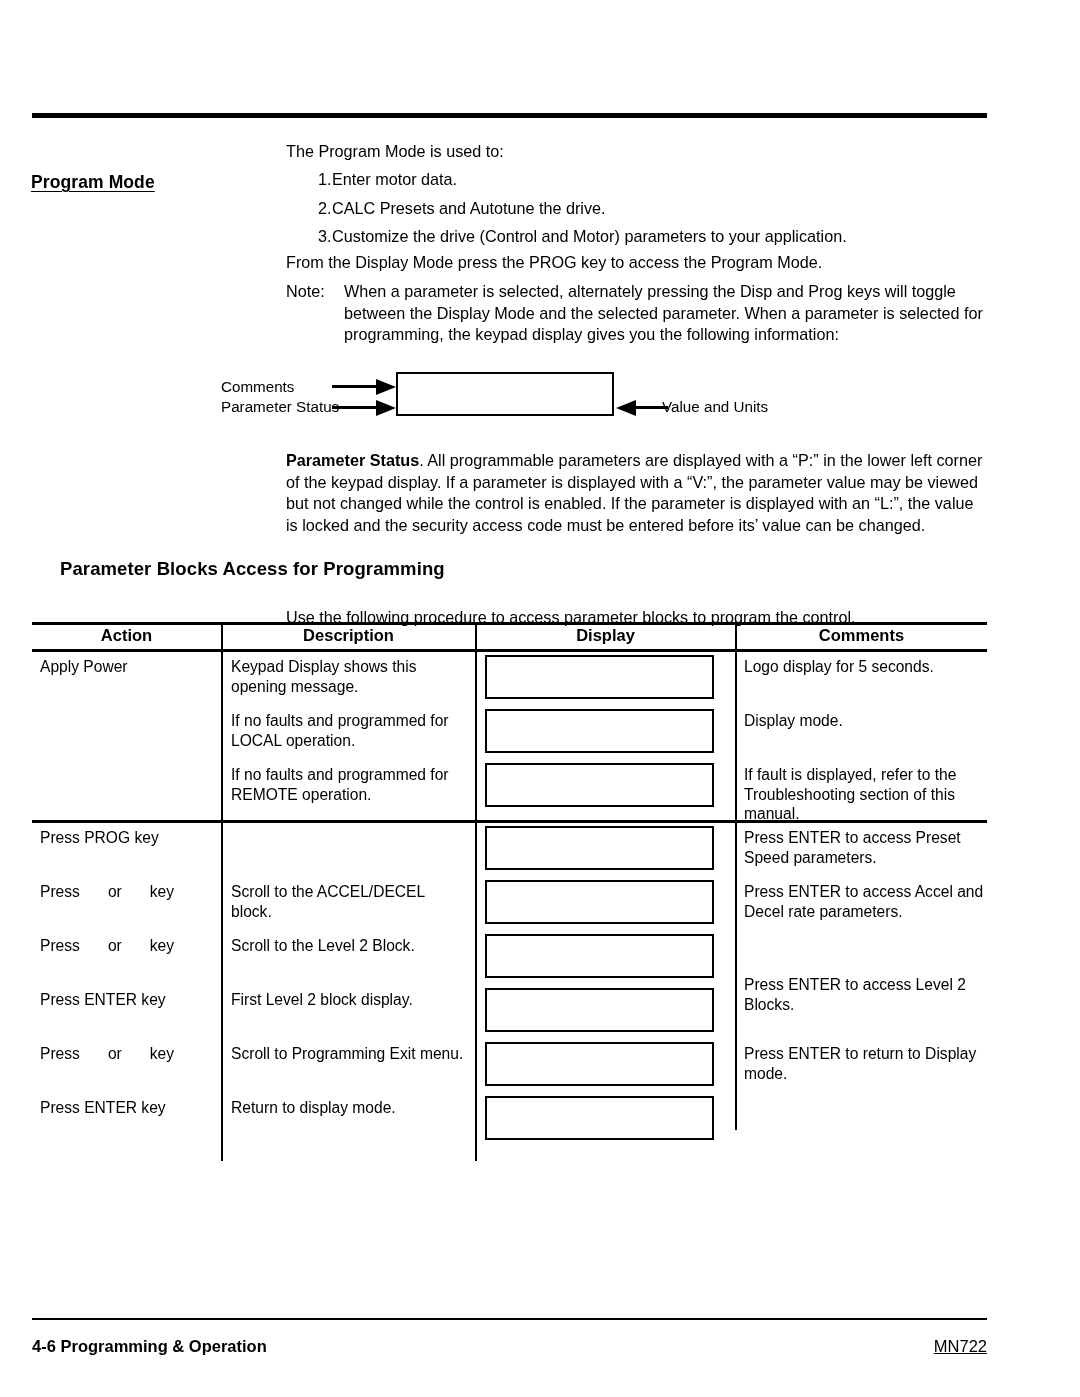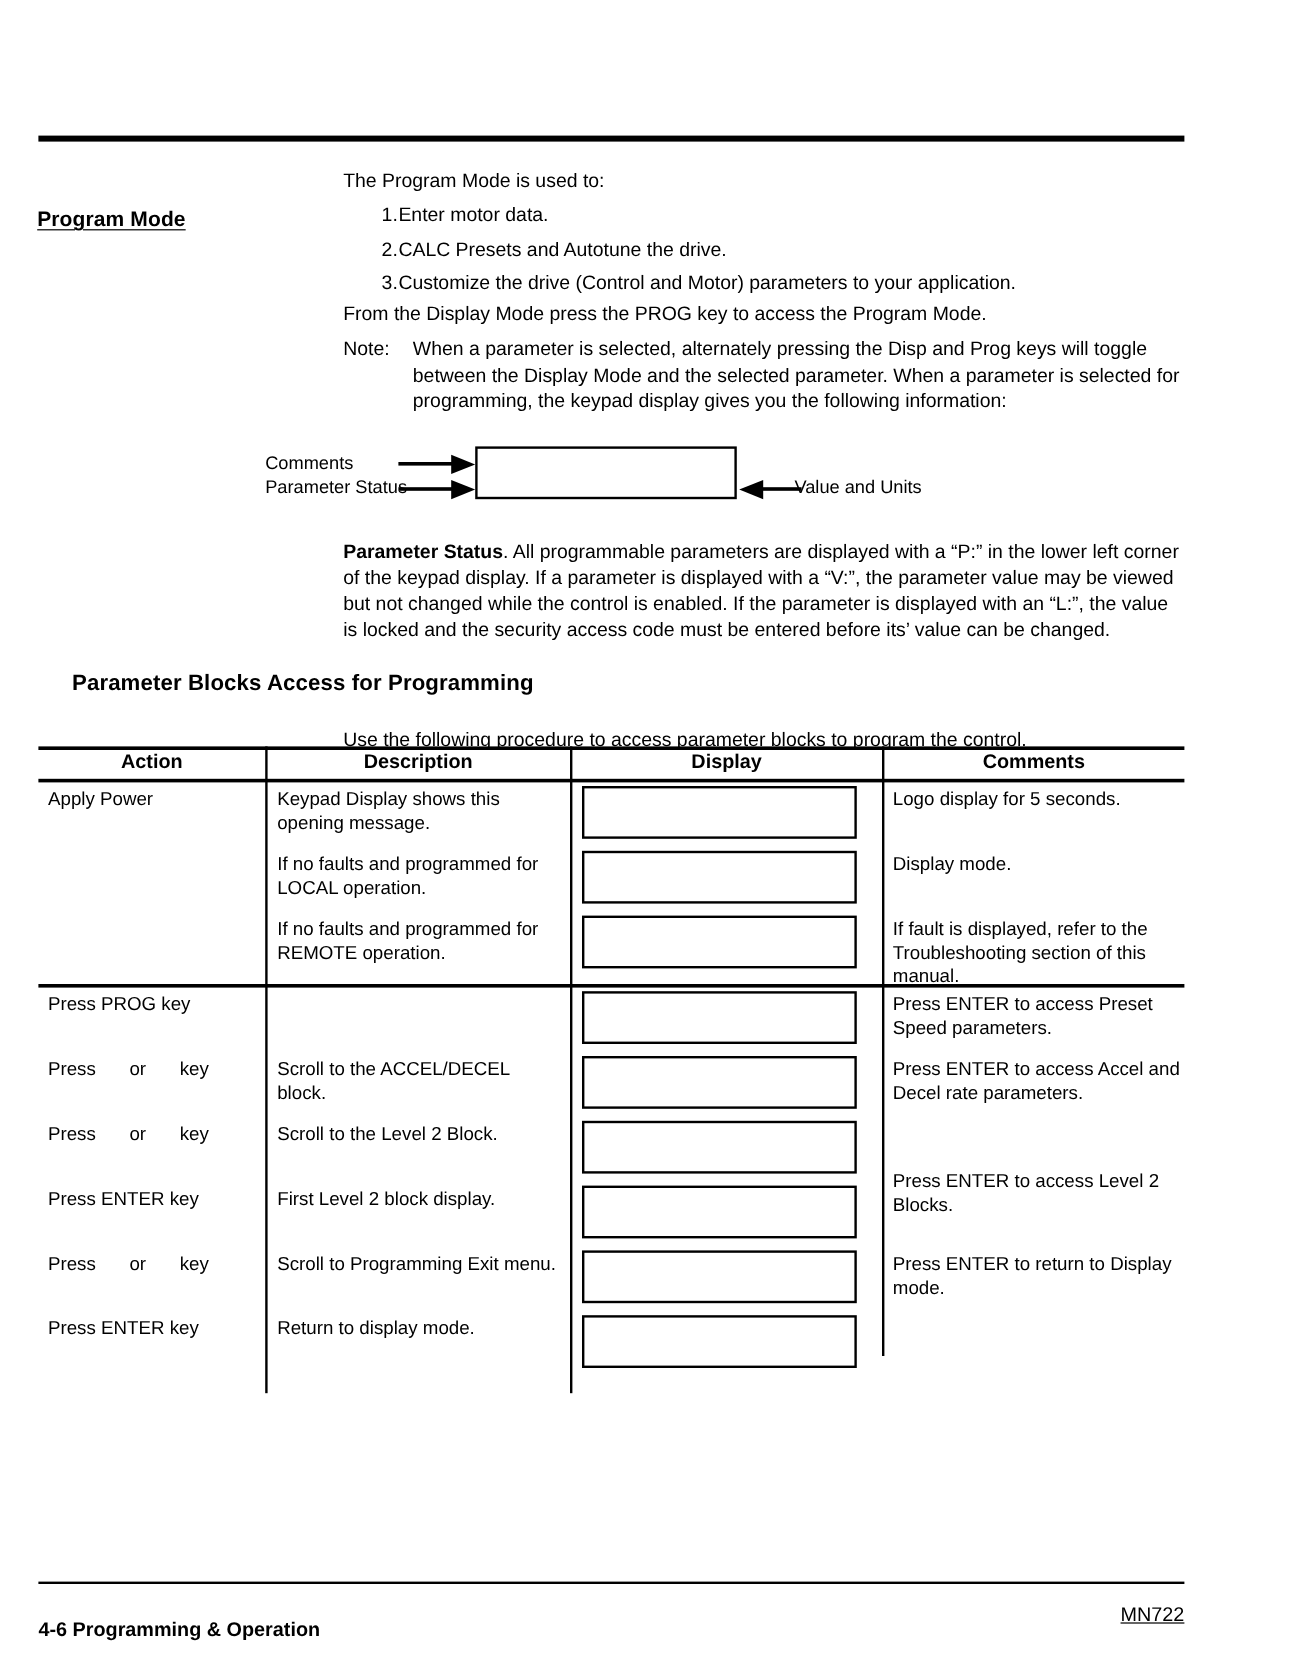--- a/index.html
+++ b/index.html
@@ -238,21 +238,20 @@
     top: 1318px;
     width: 955px;
     height: 2.2px;
     background: #000;
   }
   .foot-left {
     position: absolute;
     left: 32px;
     top: 1337px;
     font-size: 16.5px;
-    margin-top: 12px;
   }
   .foot-left .pg { font-weight: bold; }
   .foot-right {
     position: absolute;
     right: 93px;
     top: 1337px;
     font-size: 16.5px;
     text-decoration: underline;
   }
 </style>

